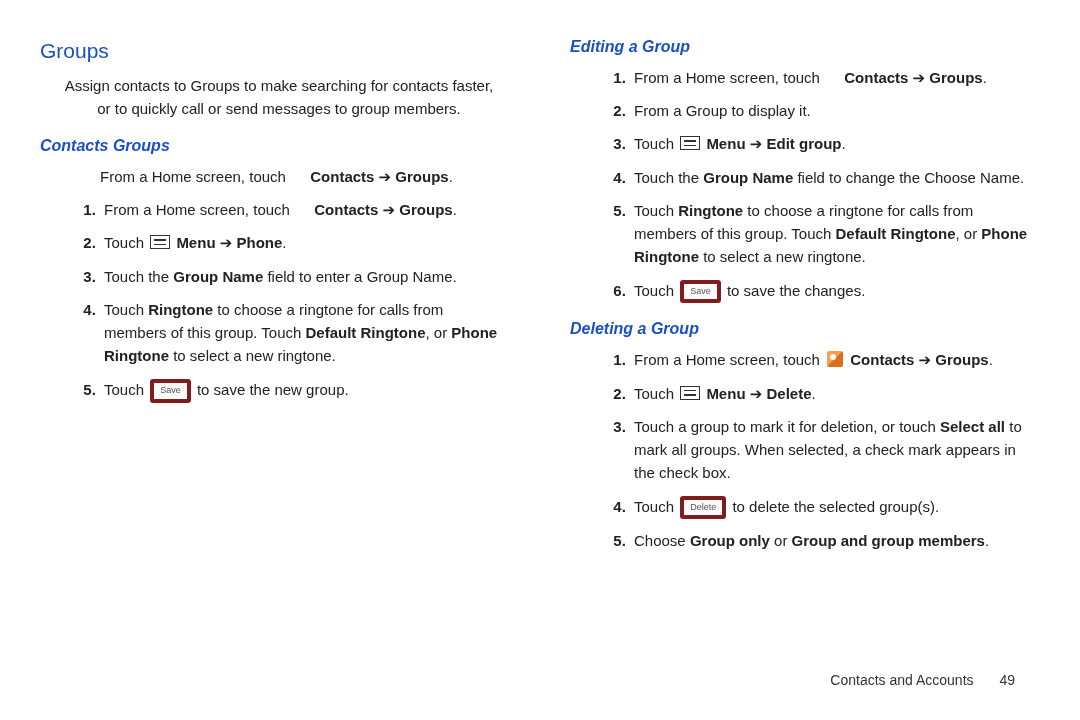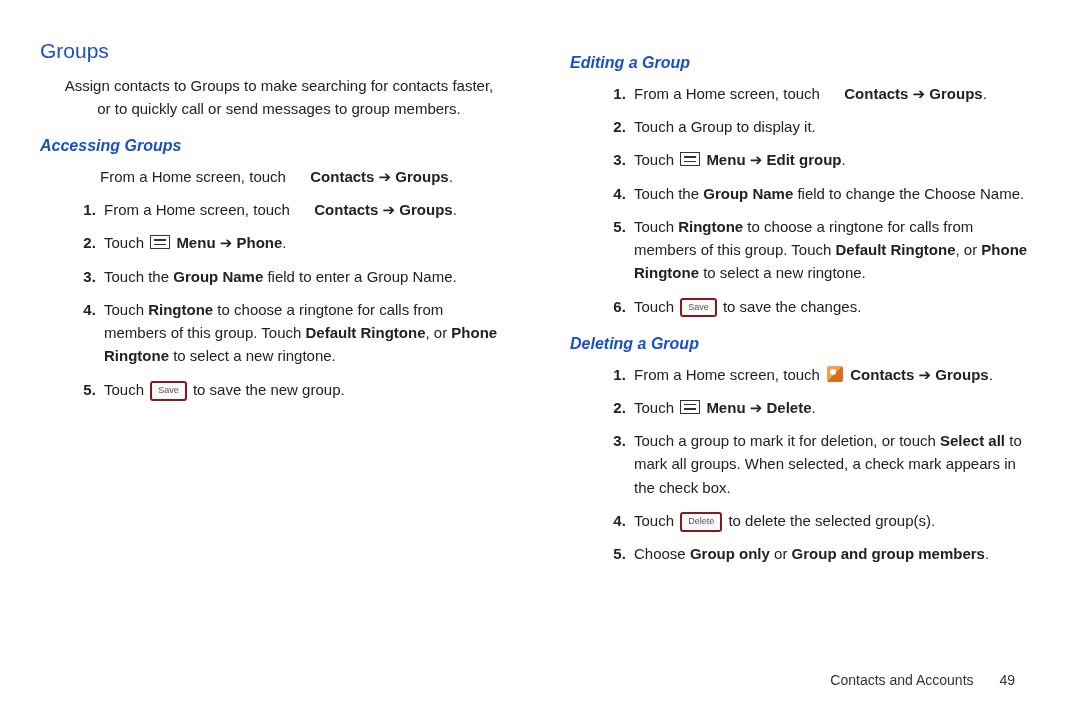--- a/index.html
+++ b/index.html
@@ -69,21 +69,21 @@
     position: absolute;
     left: 3px;
     right: 3px;
     height: 1.5px;
     background: #333;
   }
   .menu-icon::before { top: 3px; }
   .menu-icon::after { bottom: 3px; }
   .softkey {
     display: inline-block;
-    border: 2px solid #7f1d1d;
+    border: 4px solid #7f1d1d;
     border-radius: 3px;
     font-size: 9px;
     padding: 1px 6px;
     vertical-align: 2px;
     margin: 0 2px;
     background: #fafafa;
     color: #555;
   }
   .contact-icon {
     display: inline-block;
@@ -118,21 +118,21 @@
 </style>
 </head>
 <body>
 
 <div class="columns">
 
   <div class="col">
     <h2 class="section">Groups</h2>
     <p class="intro">Assign contacts to Groups to make searching for contacts faster, or to quickly call or send messages to group members.</p>
 
-    <h3 class="sub">Accessing Groups</h3>
+    <h3 class="sub">Contacts Groups</h3>
     <div class="indent-step">
       <span>From a Home screen, touch </span>
       <span class="spacer-icon"></span>
       <span class="bold">Contacts</span> ➔
       <span class="bold">Groups</span>.
     </div>
 
     <ol>
       <li>
         <span>From a Home screen, touch </span>
@@ -155,29 +155,29 @@
       </li>
       <li>
         <span>Touch </span>
         <span class="softkey">Save</span>
         <span> to save the new group.</span>
       </li>
     </ol>
   </div>
 
   <div class="col">
-    <h3 class="sub" style="margin-top:16px">Editing a Group</h3>
+    <h3 class="sub" style="margin-top:0">Editing a Group</h3>
     <ol>
       <li>
         <span>From a Home screen, touch </span>
         <span class="spacer-icon"></span>
         <span class="bold">Contacts</span> ➔
         <span class="bold">Groups</span>.
       </li>
-      <li>Touch a Group to display it.</li>
+      <li>From a Group to display it.</li>
       <li>
         <span>Touch </span>
         <span class="menu-icon"></span>
         <span class="bold">Menu</span>
         <span> ➔ </span>
         <span class="bold">Edit group</span>.
       </li>
       <li>
         <span>Touch the </span><span class="bold">Group Name</span><span> field to change the Choose Name.</span>
       </li>

